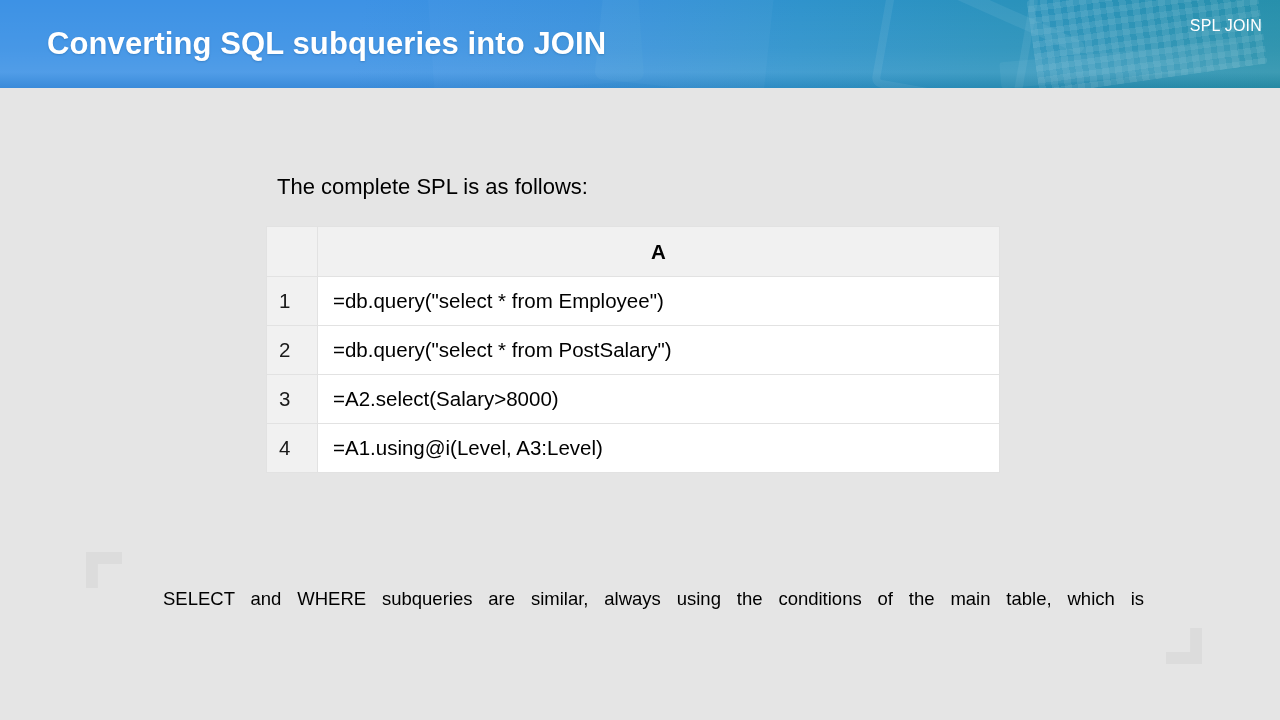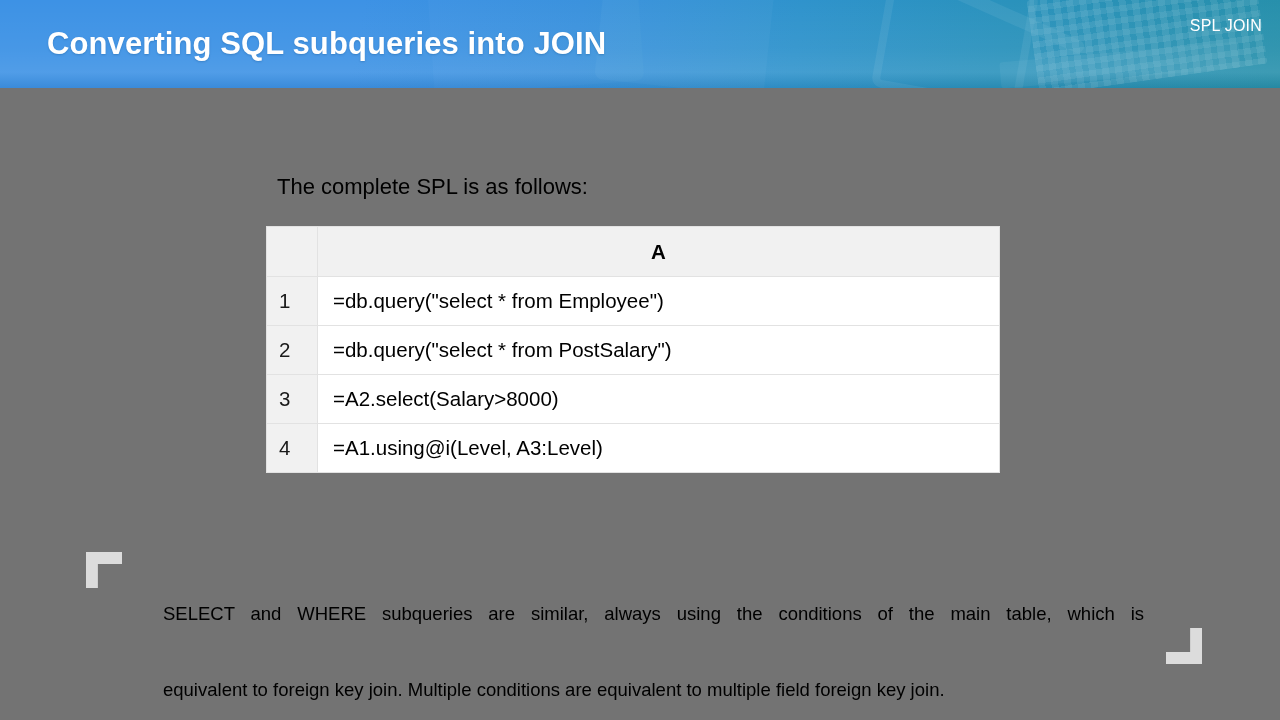--- a/index.html
+++ b/index.html
@@ -9,21 +9,21 @@
     height: 720px;
     background: #ffffff;
     font-family: "Liberation Sans", sans-serif;
     overflow: hidden;
   }
 
   .slide {
     position: relative;
     width: 1280px;
     height: 720px;
-    background: #737373;
+    background: #e5e5e5;
   }
 
   
   .header {
     position: absolute;
     left: 0;
     top: 0;
     width: 1280px;
     height: 88px;
     overflow: hidden;
@@ -197,21 +197,20 @@
     width: 981px;
     font-size: 18.5px;
     line-height: 38px;
     color: #000000;
     text-align: justify;
     text-justify: inter-word;
   }
   .footnote > span { display: block; }
   .footnote .just-line {
     text-align: justify;
-    margin-top: 15px;
   }
   .footnote .just-line::after {
     content: "";
     display: inline-block;
     width: 100%;
   }
 
   
   .corner-tl {
     position: absolute;
@@ -277,19 +276,18 @@
       </tr>
       <tr>
         <td class="cell-idx">4</td>
         <td class="cell-code">=A1.using@i(Level, A3:Level)</td>
       </tr>
     </tbody>
   </table>
 
   <div class="footnote">
     <span class="just-line">SELECT and WHERE subqueries are similar, always using the conditions of the main table, which is</span>
-    <span>equivalent to foreign key join. Multiple conditions are equivalent to multiple field foreign key join.</span>
   </div>
 
   <div class="corner-tl"></div>
   <div class="corner-br"></div>
 
 </div>
 
 </body></html>

